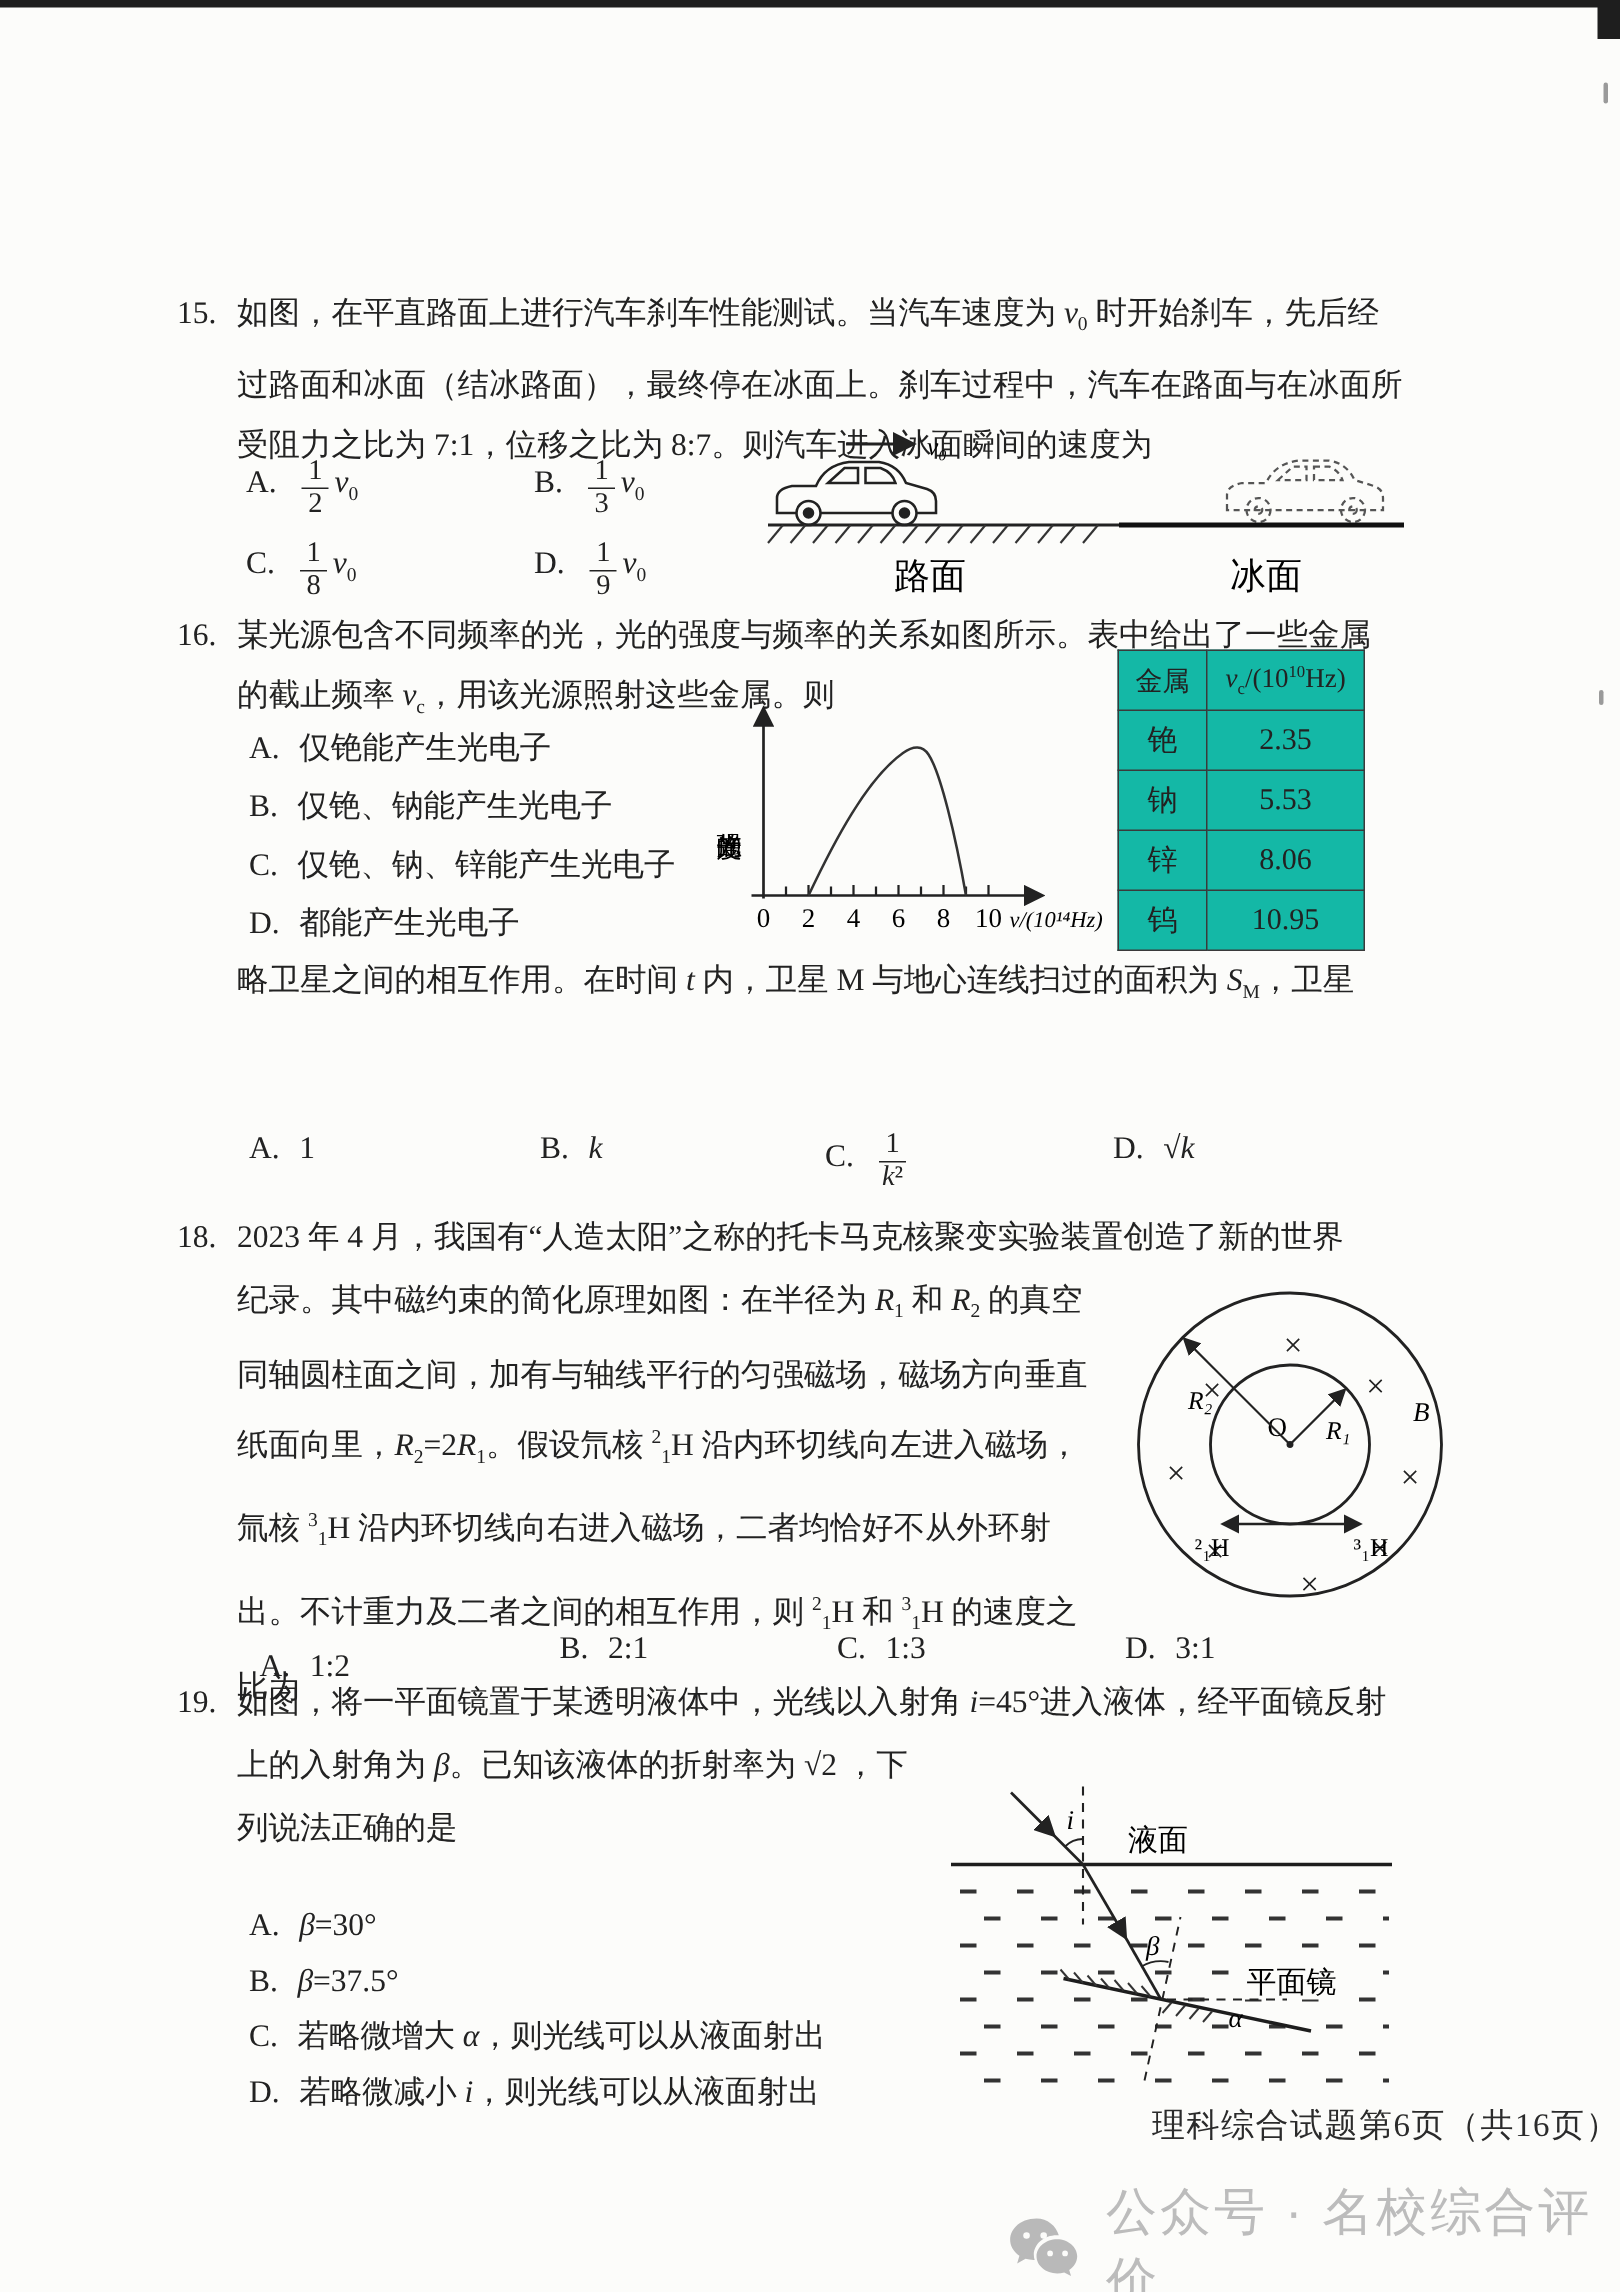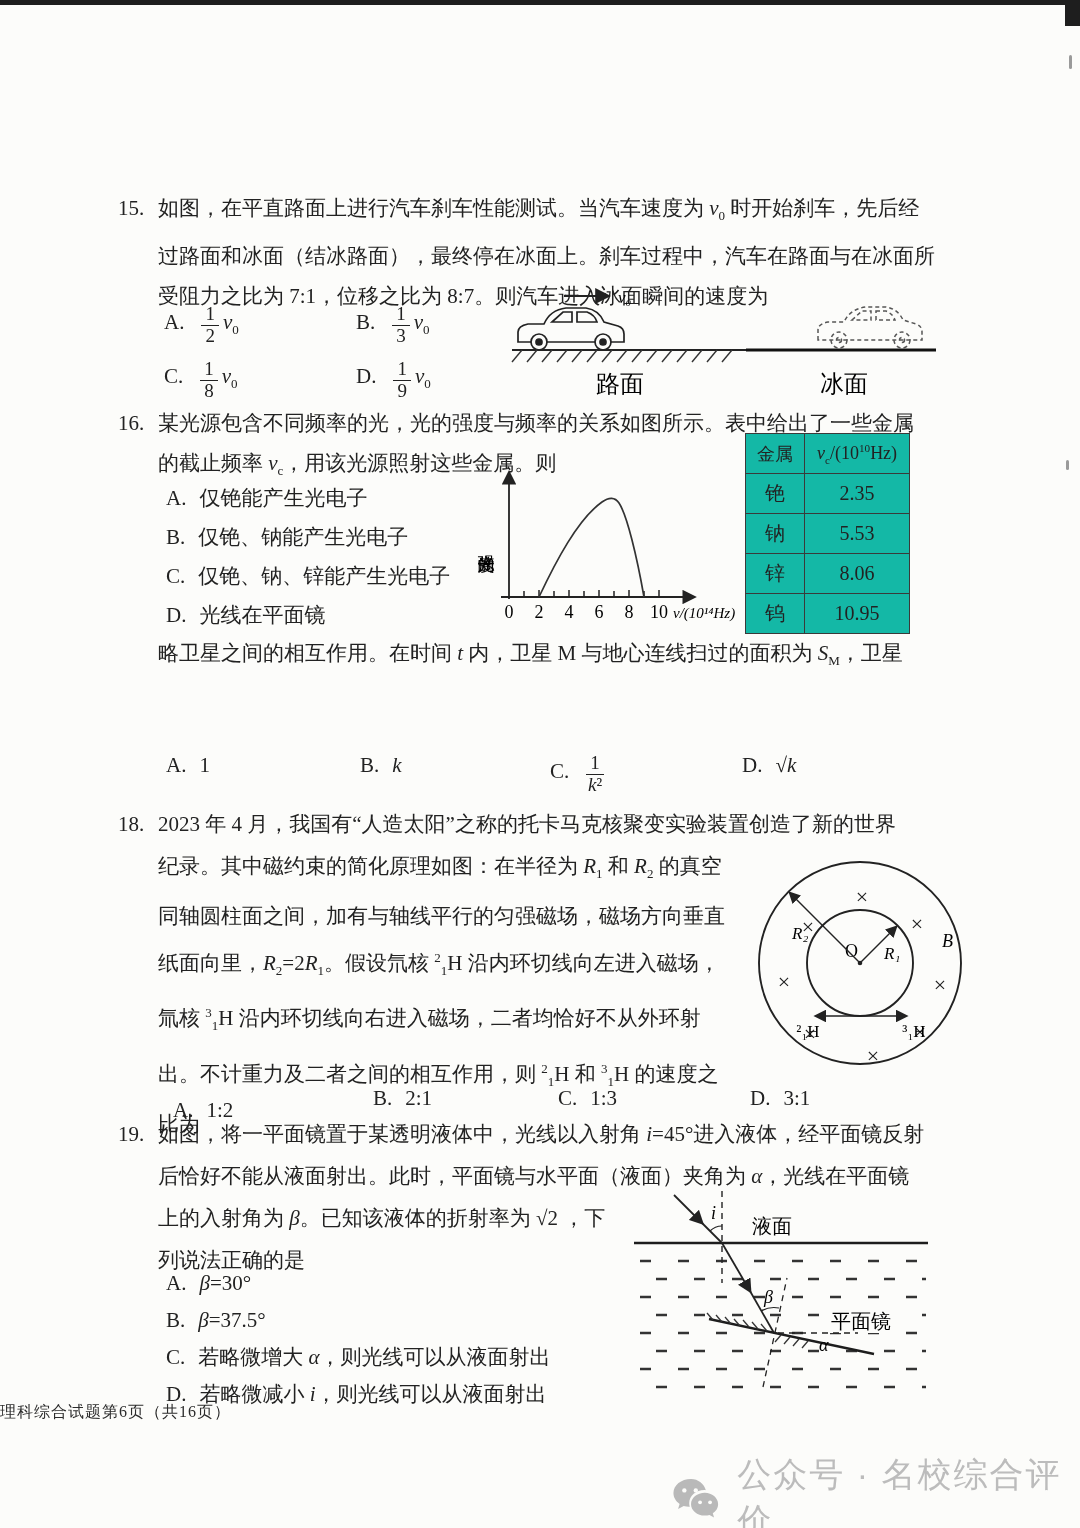--- a/index.html
+++ b/index.html
@@ -20,21 +20,21 @@
   .frac{display:inline-block;vertical-align:-0.70em;text-align:center;line-height:1.1;
         margin:0 4px;font-size:19px}
   .fnum{display:block;border-bottom:1.4px solid #222;padding:0 4px}
   .fden{display:block}
   .opt-label{margin-right:13px}
   .opt-row-abs span.optpos{position:absolute;white-space:nowrap}
   .metal-table{border-collapse:collapse;background:#14b8a6}
   .metal-table th,.metal-table td{border:1.6px solid #3a3a3a;text-align:center;
         font-weight:normal;padding:5px 10px;font-size:20px;height:40px}
   .metal-table th{font-size:18px}
-  .footer{position:absolute;left:0;width:100%;text-align:left;font-size:16px;
+  .footer{position:absolute;left:0;width:100%;text-align:right;font-size:22px;
         letter-spacing:1px;color:#2b2b2b}
   .watermark{position:absolute;display:flex;align-items:center;gap:14px;color:#bcbcbc;
         font-family:"Liberation Sans","DejaVu Sans",sans-serif;font-size:34px;letter-spacing:2px}
   svg text{font-family:"Liberation Serif","DejaVu Serif",serif}
 </style>
 </head>
 <body>
 
 <div class="page">
   <div class="topband"></div>
@@ -111,21 +111,21 @@
   </div>
 
   <div class="q" style="top:403px;width:940px">
     <div class="qline"><span class="qnum">16.</span><span>某光源包含不同频率的光，光的强度与频率的关系如图所示。表中给出了一些金属</span></div>
     <div class="qline cont">的截止频率 <i>ν</i><sub>c</sub>，用该光源照射这些金属。则</div>
 
     <div style="position:absolute;left:48px;top:76px">
       <div class="qline" style="line-height:39px"><span class="opt-label">A.</span><span>仅铯能产生光电子</span></div>
       <div class="qline" style="line-height:39px"><span class="opt-label">B.</span><span>仅铯、钠能产生光电子</span></div>
       <div class="qline" style="line-height:39px"><span class="opt-label">C.</span><span>仅铯、钠、锌能产生光电子</span></div>
-      <div class="qline" style="line-height:39px"><span class="opt-label">D.</span><span>光线在平面镜</span></div>
+      <div class="qline" style="line-height:39px"><span class="opt-label">D.</span><span>都能产生光电子</span></div>
     </div>
 
     <svg style="position:absolute;left:338px;top:54px" width="300" height="172" viewBox="0 0 300 172">
       <defs>
         <marker id="arrB" viewBox="0 0 10 10" refX="8" refY="5" markerWidth="8" markerHeight="8" orient="auto-start-reverse">
           <path d="M0,0 L10,5 L0,10 z" fill="#222"></path>
         </marker>
       </defs>
       <line x1="53" y1="142" x2="53" y2="16" stroke="#222" stroke-width="1.8" marker-end="url(#arrB)"></line>
       <line x1="45" y1="140" x2="238" y2="140" stroke="#222" stroke-width="1.8" marker-end="url(#arrB)"></line>
@@ -231,21 +231,20 @@
           <text x="133" y="220">×</text>
       </g>
       <line x1="76" y1="173" x2="166" y2="173" stroke="#222" stroke-width="1.6" marker-start="url(#arrC)" marker-end="url(#arrC)"></line>
       <text x="68" y="194" font-size="17" text-anchor="middle">²₁H</text>
       <text x="174" y="194" font-size="17" text-anchor="middle">³₁H</text>
     </svg>
   </div>
 
   <div class="q" style="top:1113px;width:940px">
     <div class="qline" style="line-height:42px"><span class="qnum">19.</span><span>如图，将一平面镜置于某透明液体中，光线以入射角 <i>i</i>=45°进入液体，经平面镜反射</span></div>
-    <div class="qline cont" style="line-height:42px">后恰好不能从液面射出。此时，平面镜与水平面（液面）夹角为 <i>α</i>，光线在平面镜</div>
     <div class="qline cont" style="line-height:42px">上的入射角为 <i>β</i>。已知该液体的折射率为 √2 ，下</div>
     <div class="qline cont" style="line-height:42px">列说法正确的是</div>
     <div style="position:absolute;left:48px;top:152px">
       <div class="qline" style="line-height:37px"><span class="opt-label">A.</span><span><i>β</i>=30°</span></div>
       <div class="qline" style="line-height:37px"><span class="opt-label">B.</span><span><i>β</i>=37.5°</span></div>
       <div class="qline" style="line-height:37px"><span class="opt-label">C.</span><span>若略微增大 <i>α</i>，则光线可以从液面射出</span></div>
       <div class="qline" style="line-height:37px"><span class="opt-label">D.</span><span>若略微减小 <i>i</i>，则光线可以从液面射出</span></div>
     </div>
 
     <svg style="position:absolute;left:508px;top:72px" width="310" height="218" viewBox="0 0 310 218">

